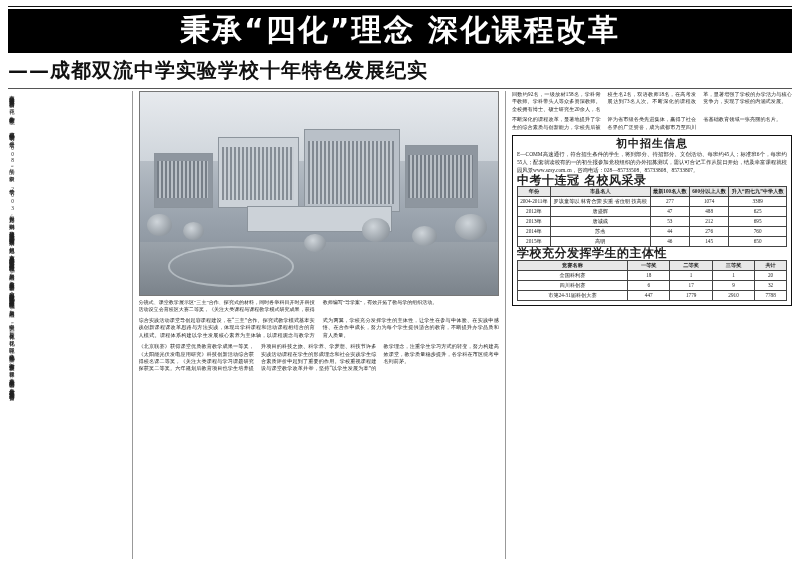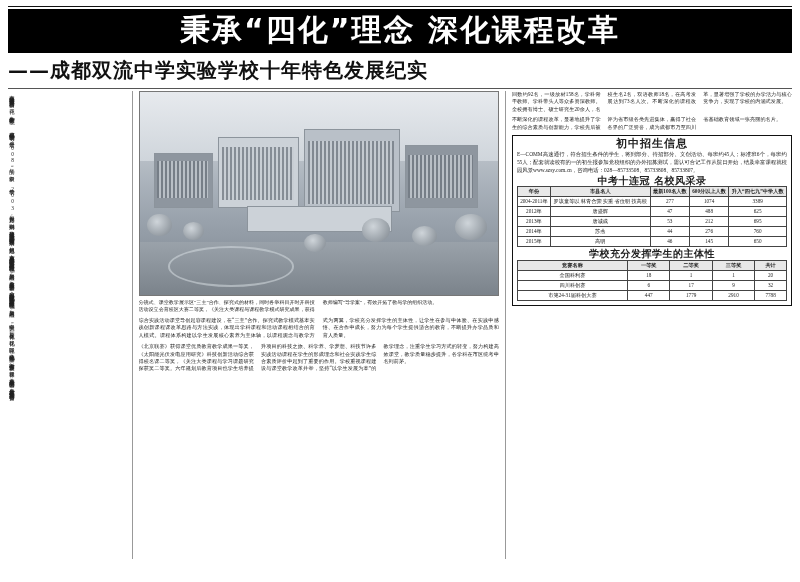--- a/index.html
+++ b/index.html
@@ -122,24 +122,23 @@
   }
   .panel-title{
     text-align:center;
     font-family:"DejaVu Sans", sans-serif;
     font-weight:bold;
     font-size:11px;
     letter-spacing:1px;
     margin:1px 0 3px 0;
   }
   .panel-sub{
-    text-align:center;
     font-family:"DejaVu Sans", sans-serif;
     font-weight:bold;
-    font-size:10px;
+    font-size:12px;
     letter-spacing:0.5px;
     margin:3px 0 2px 0;
   }
   .panel-text{
     font-size:5.4px;
     line-height:8px;
     text-align:justify;
   }
   table{
     width:100%;

